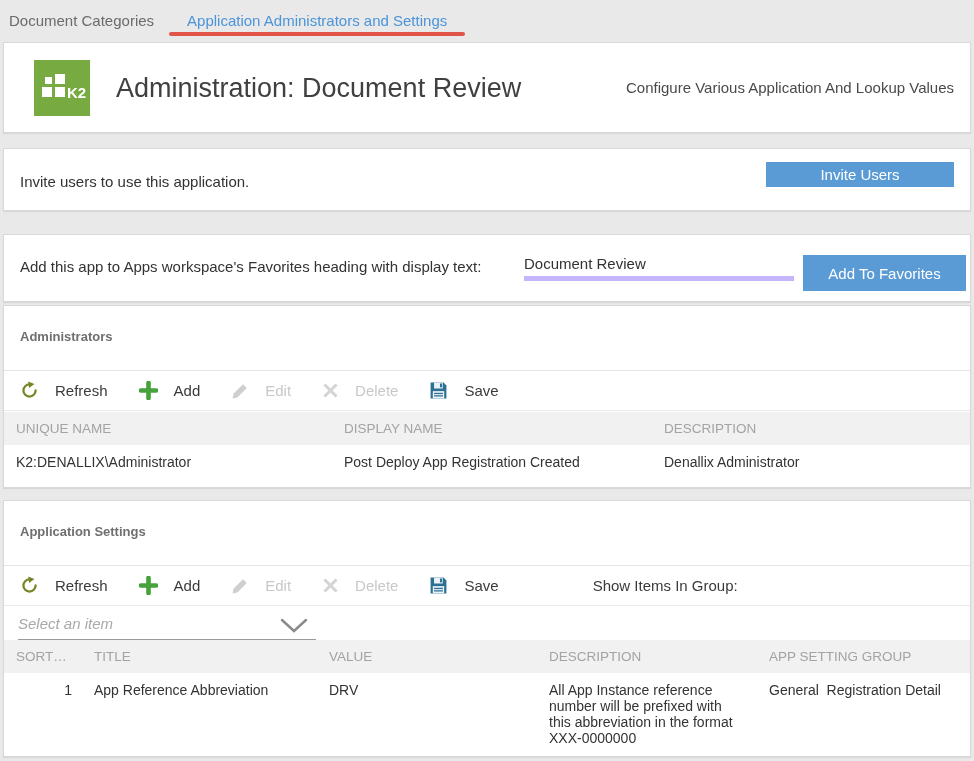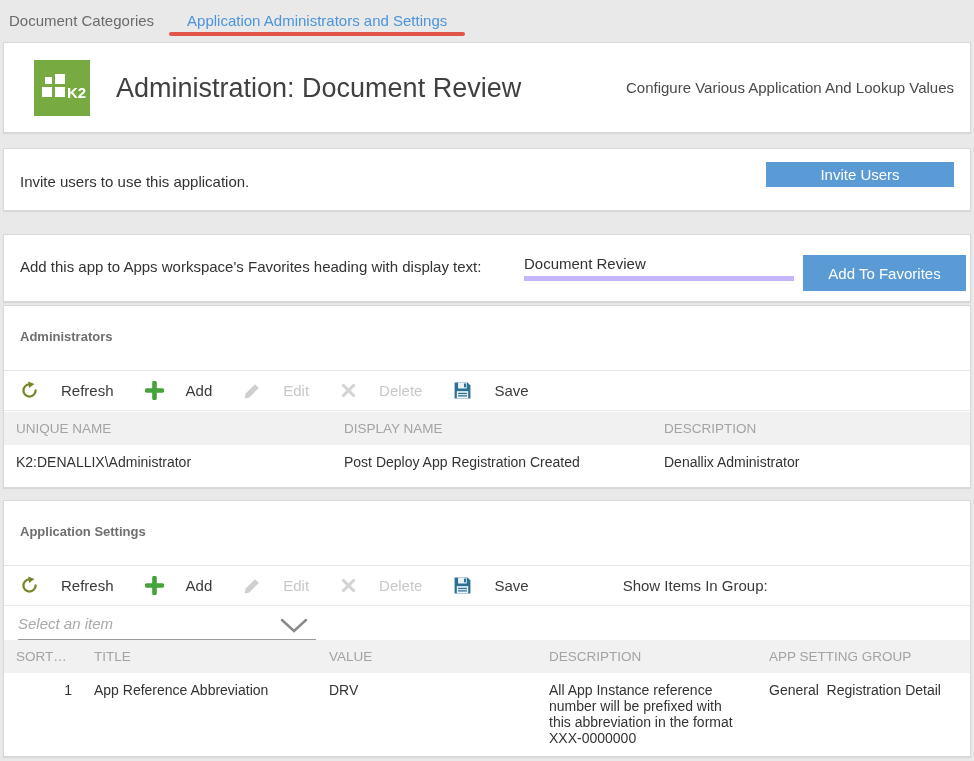--- a/index.html
+++ b/index.html
@@ -45,21 +45,21 @@
                font-family: "Liberation Sans", sans-serif; outline: none; background: transparent; }
   .fav-btn { right: 4px; top: 20px; width: 163px; height: 36px; }
 
   
   .admins-panel { top: 305px; height: 183px; }
   .settings-panel { top: 500px; height: 257px; }
   .section-title { padding: 23px 16px 0 16px; height: 64px; font-size: 13px;
                    font-weight: bold; color: #6f6f6f; }
   .toolbar { height: 41px; border-top: 1px solid #e4e4e4; border-bottom: 1px solid #e9e9e9;
              display: flex; align-items: center; padding: 0 16px; }
-  .tool { display: inline-flex; align-items: center; gap: 22px; font-size: 15px;
+  .tool { display: inline-flex; align-items: center; gap: 16px; font-size: 15px;
           color: #3a3a3a; cursor: pointer; margin-right: 31px; }
   .tool.disabled { color: #c8c8c8; cursor: default; }
   .tool svg { display: block; }
   .group-filter-label { font-size: 15px; color: #3a3a3a; margin-left: 63px; }
 
   
   .dropdown { position: relative; margin: 6px 0 0 14px; width: 298px; height: 28px;
               border-bottom: 1px solid #9a9a9a; cursor: pointer; }
   .dropdown-placeholder { position: absolute; left: 0; top: 3px; font-size: 15px;
                           font-style: italic; color: #a9a9a9; }

